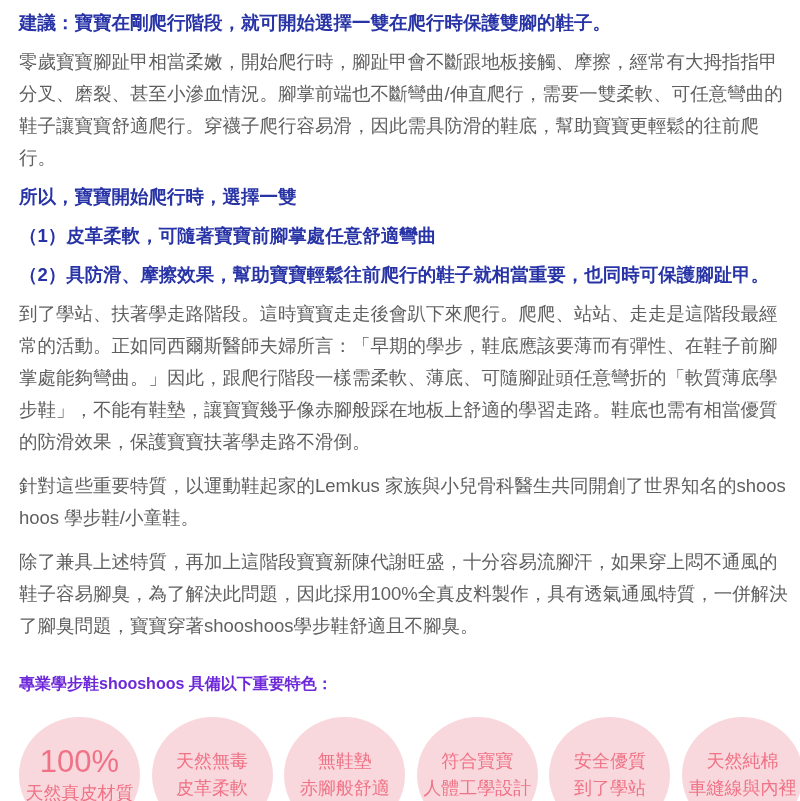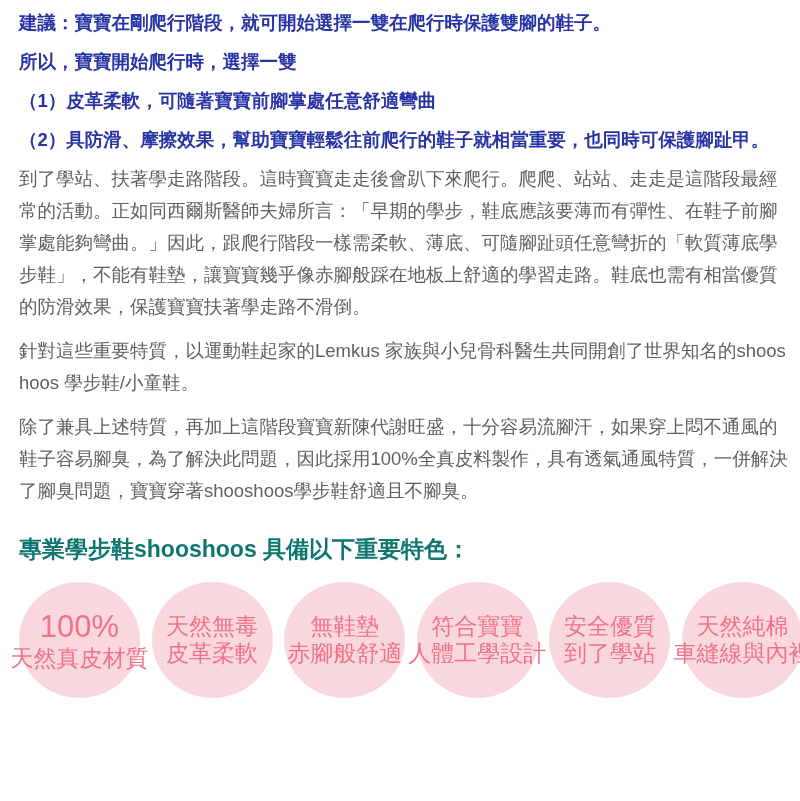--- a/index.html
+++ b/index.html
@@ -19,23 +19,23 @@
     color: #5f5f5f;
     word-break: break-all;
     margin: 0 0 7px 0;
   }
   p.gap-after { margin-bottom: 12px; }
   .h-blue {
     color: #2834a6;
     font-weight: bold;
   }
   .h-pink {
-    color: #0f766e;
+    color: #6d28d9;
     font-weight: bold;
-    font-size: 23px;
+    font-size: 16px;
     line-height: 34px;
     margin-top: 25px;
     margin-bottom: 0;
   }
   .features-row {
     margin-top: 16px;
     display: flex;
     justify-content: space-between;
     align-items: center;
     width: 784px;
@@ -47,36 +47,37 @@
     background: #f9d8dd;
     color: #f07286;
     display: flex;
     flex-direction: column;
     align-items: center;
     justify-content: center;
     text-align: right;
     flex: 0 0 auto;
   }
   .feature-line {
-    font-size: 23px;
+    font-size: 18px;
     line-height: 27px;
     white-space: nowrap;
   }
   .feature-line.big {
     font-size: 31px;
     line-height: 36px;
   }
 </style>
 </head>
 <body>
 
 <div class="article">
 
   <p class="h-blue">建議：寶寶在剛爬行階段，就可開始選擇一雙在爬行時保護雙腳的鞋子。</p>
 
+  <p>零歲寶寶腳趾甲相當柔嫩，開始爬行時，腳趾甲會不斷跟地板接觸、摩擦，經常有大拇指指甲分叉、磨裂、甚至小滲血情況。腳掌前端也不斷彎曲/伸直爬行，需要一雙柔軟、可任意彎曲的鞋子讓寶寶舒適爬行。穿襪子爬行容易滑，因此需具防滑的鞋底，幫助寶寶更輕鬆的往前爬行。</p>
 
   <p class="h-blue">所以，寶寶開始爬行時，選擇一雙</p>
 
   <p class="h-blue">（1）皮革柔軟，可隨著寶寶前腳掌處任意舒適彎曲</p>
 
   <p class="h-blue">（2）具防滑、摩擦效果，幫助寶寶輕鬆往前爬行的鞋子就相當重要，也同時可保護腳趾甲。</p>
 
   <p class="gap-after">到了學站、扶著學走路階段。這時寶寶走走後會趴下來爬行。爬爬、站站、走走是這階段最經常的活動。正如同西爾斯醫師夫婦所言：「早期的學步，鞋底應該要薄而有彈性、在鞋子前腳掌處能夠彎曲。」因此，跟爬行階段一樣需柔軟、薄底、可隨腳趾頭任意彎折的「軟質薄底學步鞋」，不能有鞋墊，讓寶寶幾乎像赤腳般踩在地板上舒適的學習走路。鞋底也需有相當優質的防滑效果，保護寶寶扶著學走路不滑倒。</p>
 
   <p class="gap-after">針對這些重要特質，以運動鞋起家的Lemkus 家族與小兒骨科醫生共同開創了世界知名的shooshoos 學步鞋/小童鞋。</p>

